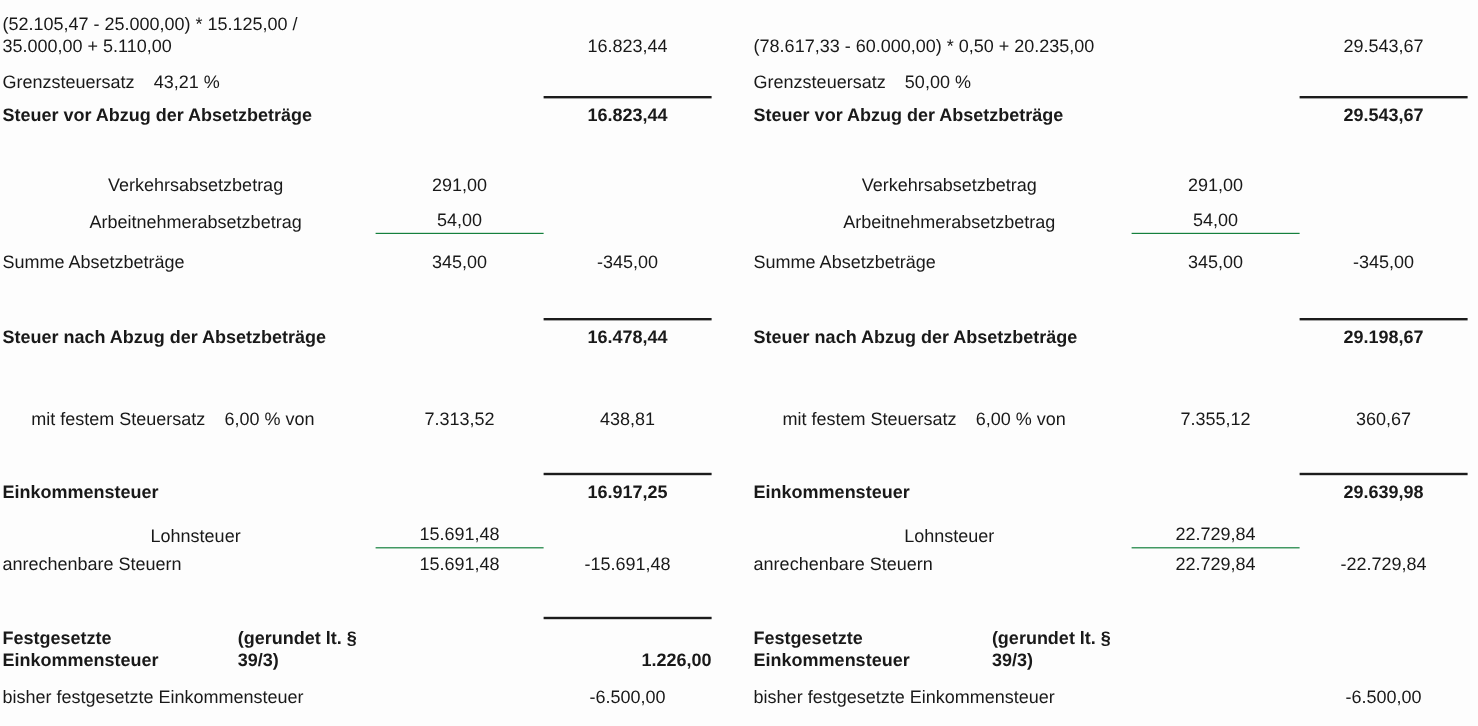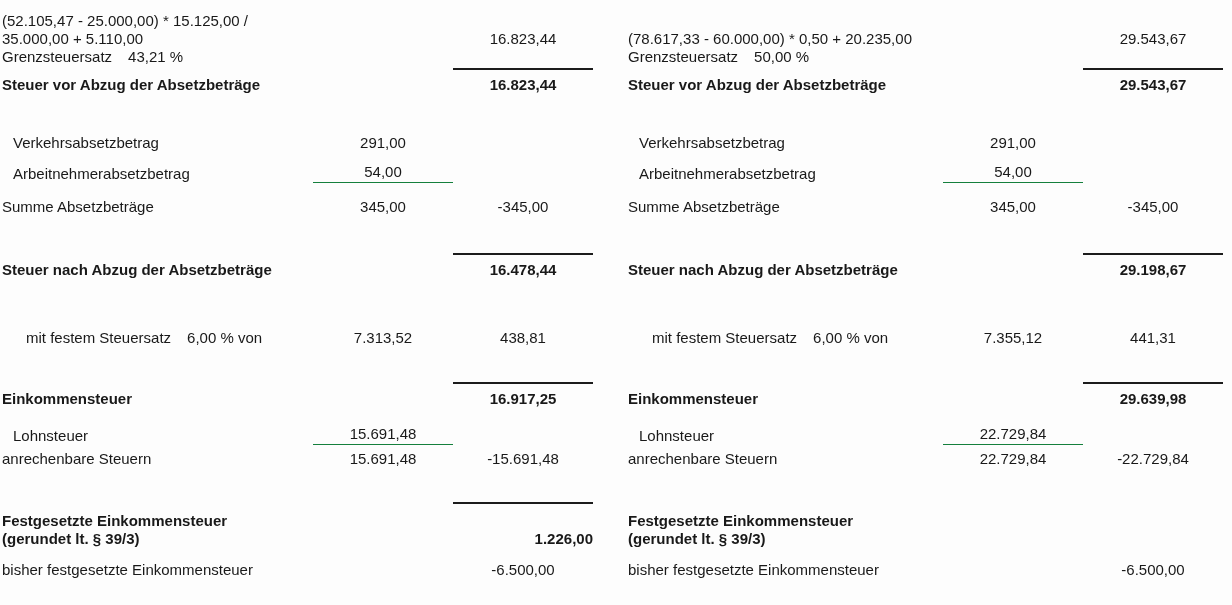--- a/index.html
+++ b/index.html
@@ -17,46 +17,46 @@
   }
   .panel.p0 { left:2px;   width:591px; }
   .panel.p1 { left:628px; width:595px; }
 
   .row {
     display:grid;
     grid-template-columns:1fr 140px 140px;
     align-items:end;
   }
   .label  { white-space:nowrap; }
-  .ind    { padding-left:11px; }
+  .ind    { padding-left:11px;text-align:center; }
   .num    { text-align:center; white-space:nowrap; }
   .b      { font-weight:bold; }
   .gap    { margin-left:16px; }
 
   
   .ruled      { border-top:2px solid #1c1c1c; padding-top:6px; }
   .rule-below { border-bottom:1px solid #15803d; padding-bottom:1px; }
 
   
   .r-formula   { grid-template-columns:1fr 140px; height:38px; margin-top:6px; }
   .r-formula .label { white-space:normal; }
-  .r-marginal  { }
+  .r-marginal  { margin-top:12px; }
   .r-taxbefore { margin-top:2px; }
   .r-transport { margin-top:40px; }
   .r-employee  { margin-top:11px; }
   .r-creditsum { margin-top:15px; }
   .r-taxafter  { margin-top:37px; }
   .r-fixedrate { margin-top:50px;margin-left:24px; }
   .r-incometax { margin-top:35px; }
   .r-wagetax   { margin-top:17px; }
   .r-creditable{ margin-top:5px; }
   .r-assessed  { margin-top:34px; align-items:stretch; }
   .r-assessed .label {
     white-space:normal; padding-top:10px;
-    display:flex; flex-direction:column; justify-content:flex-end;
+    display:flex; flex-direction:row; justify-content:flex-end;gap:8px;
   }
   .r-assessed .num.total {
     border-top:2px solid #1c1c1c;
     display:flex; align-items:flex-end; justify-content:flex-end;
     padding-top:0;
   }
   .r-previous  { margin-top:13px; }
 </style>
 </head>
 <body>
@@ -194,21 +194,21 @@
     <div class="label b">Steuer nach Abzug der Absetzbeträge</div>
     <div class="num mid"></div>
     <div class="num total b ruled">29.198,67</div>
   </div>
 
   <div class="row r-fixedrate">
     <div class="label">
       <span>mit festem Steuersatz</span><span class="gap">6,00 % von</span>
     </div>
     <div class="num mid">7.355,12</div>
-    <div class="num total">441,31</div>
+    <div class="num total">360,67</div>
   </div>
 
   <div class="row r-incometax">
     <div class="label b">Einkommensteuer</div>
     <div class="num mid"></div>
     <div class="num total b ruled">29.639,98</div>
   </div>
 
   <div class="row r-wagetax">
     <div class="label ind">Lohnsteuer</div>

